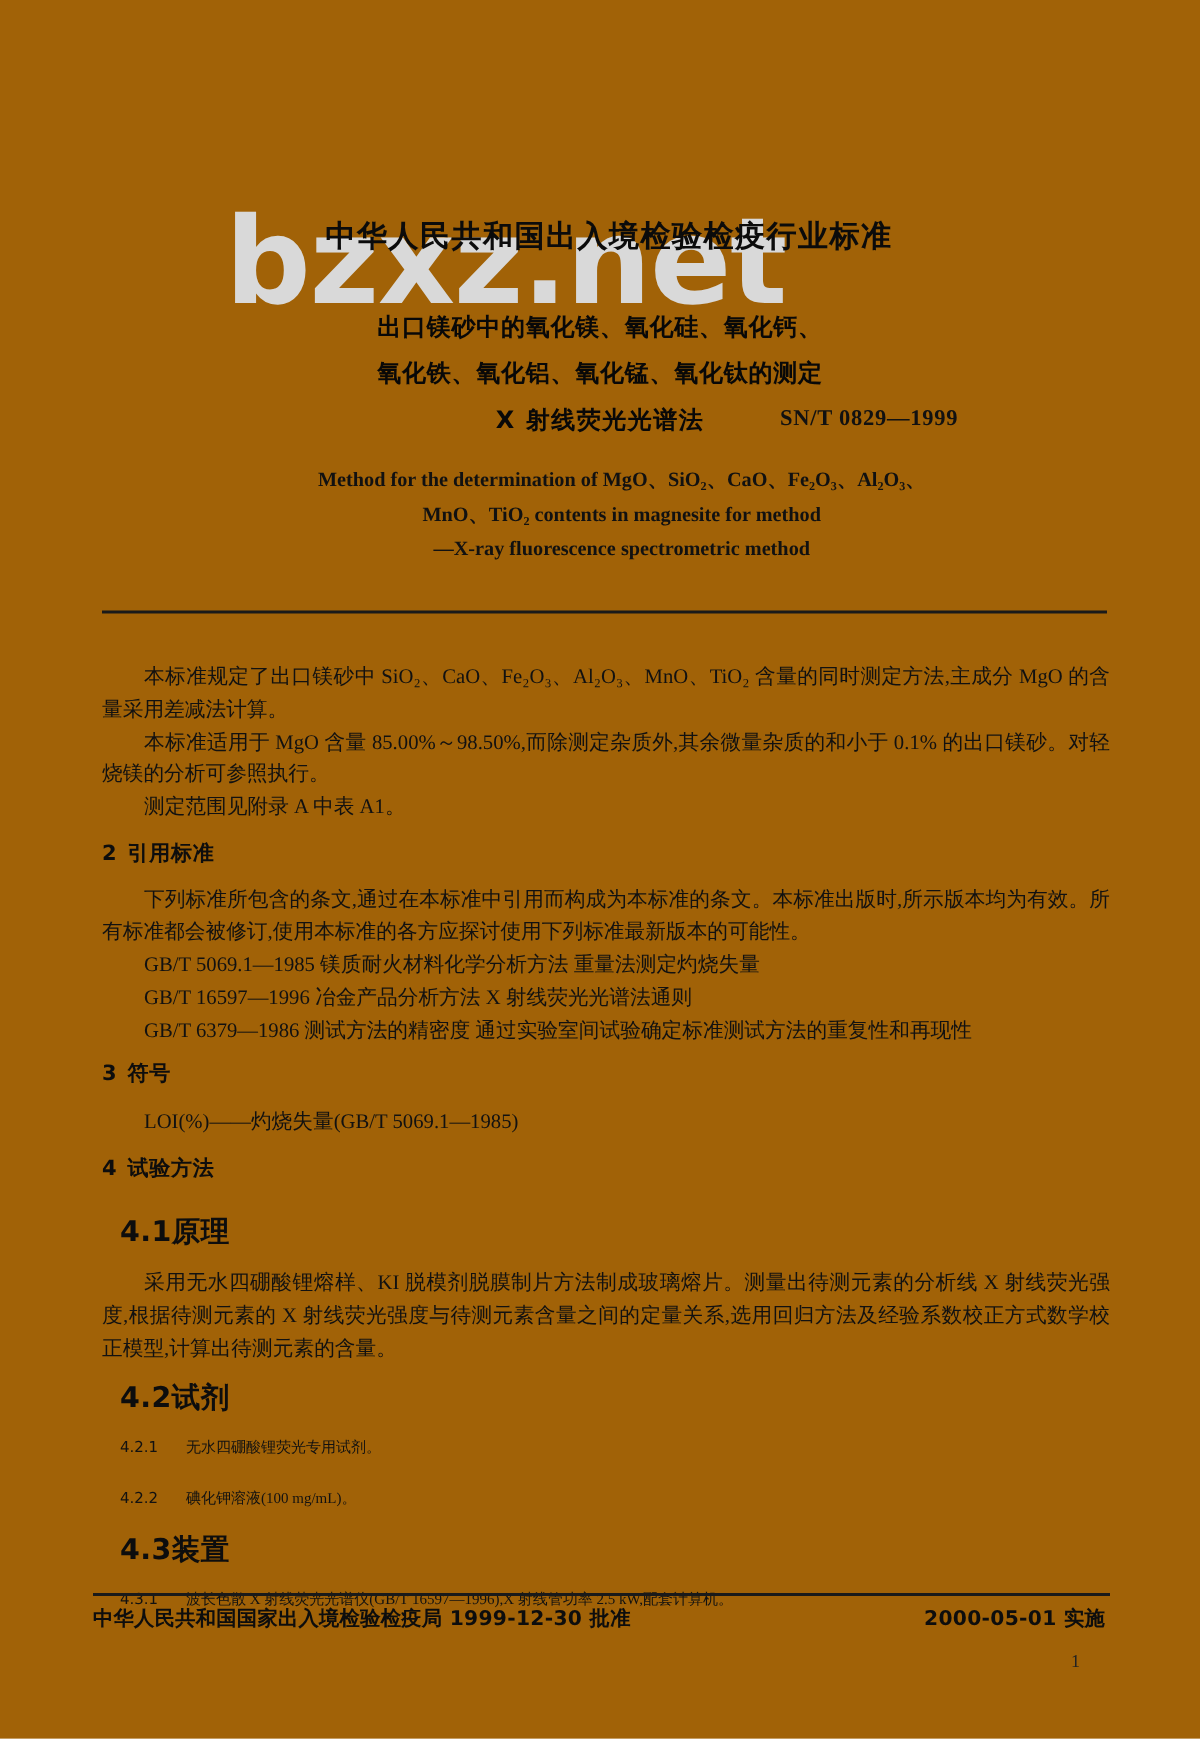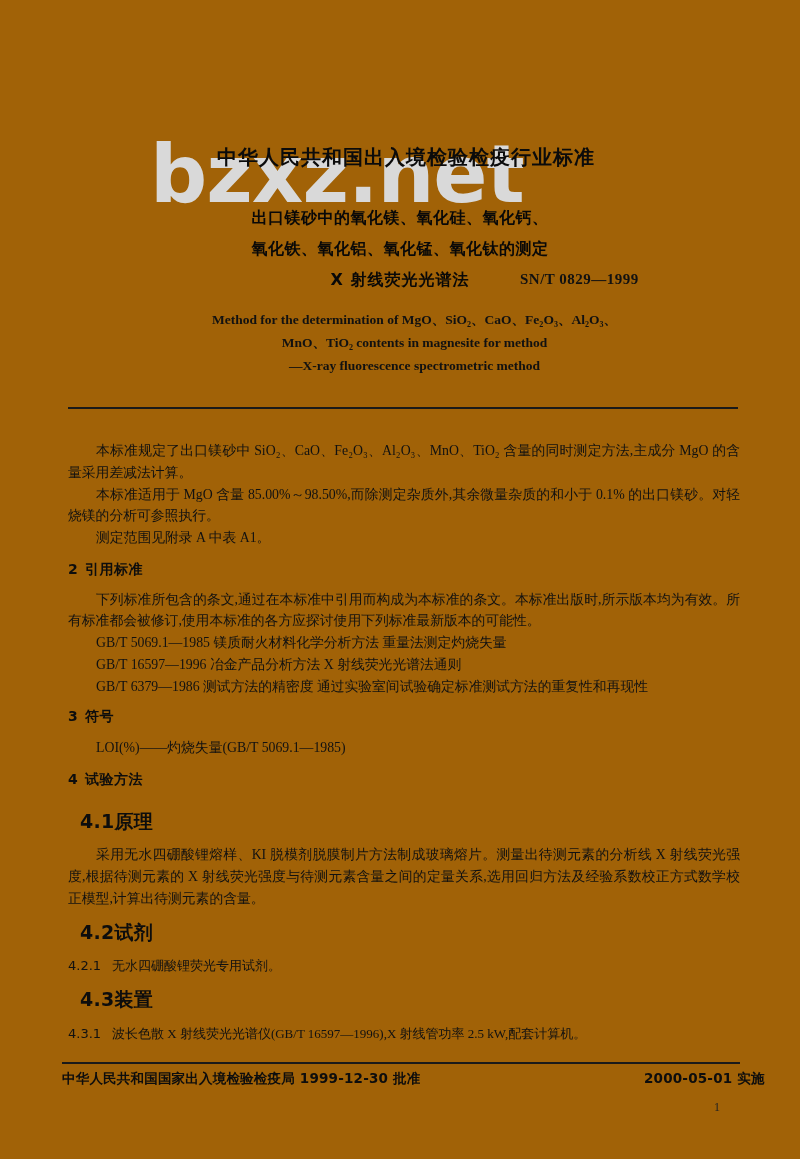--- a/index.html
+++ b/index.html
@@ -164,23 +164,23 @@
   p.sym {
     margin: 0;
     padding-left: 28px;
     font-family: "Liberation Serif", "DejaVu Serif", serif;
     font-size: 13.8px;
     line-height: 21.8px;
     color: #111;
   }
 
   p.item {
-    margin: 0;
-    font-family: "Liberation Serif", "DejaVu Serif", serif;
-    font-size: 13px;
+    margin: 12px;
+    font-family: "Liberation Serif", "DejaVu Serif", serif;
+    font-size: 10px;
     line-height: 21.8px;
     color: #111;
   }
   p.item .inum {
     font-family: "DejaVu Sans", sans-serif;
     font-weight: 400;
     display: inline-block;
     min-width: 44px;
   }
   .sp-8 { height: 8px; }
@@ -209,21 +209,20 @@
   .footer-right {
     position: absolute;
     left: 616px;
     top: 1070px;
     font-family: "DejaVu Sans", sans-serif;
     font-weight: 700;
     font-size: 13.5px;
     letter-spacing: 0.2px;
     color: #0d0d0d;
     white-space: nowrap;
-    margin-left: 28px;
   }
   .page-no {
     position: absolute;
     left: 714px;
     top: 1100px;
     font-family: "Liberation Serif", serif;
     font-size: 12px;
     color: #222;
   }
 </style>
@@ -276,20 +275,21 @@
 
       <div class="sp-10"></div>
       <h2 class="sec"><span class="sec-num">4</span><span>试验方法</span></h2>
       <div class="sp-8"></div>
 
       <h3 class="subsec"><span class="subsec-num">4.1</span><span>原理</span></h3>
       <p class="para">采用无水四硼酸锂熔样、KI 脱模剂脱膜制片方法制成玻璃熔片。测量出待测元素的分析线 X 射线荧光强度,根据待测元素的 X 射线荧光强度与待测元素含量之间的定量关系,选用回归方法及经验系数校正方式数学校正模型,计算出待测元素的含量。</p>
 
       <h3 class="subsec"><span class="subsec-num">4.2</span><span>试剂</span></h3>
       <p class="item"><span class="inum">4.2.1</span><span>无水四硼酸锂荧光专用试剂。</span></p>
+      <p class="item"><span class="inum">4.2.2</span><span>碘化钾溶液(100 mg/mL)。</span></p>
 
       <h3 class="subsec"><span class="subsec-num">4.3</span><span>装置</span></h3>
       <p class="item"><span class="inum">4.3.1</span><span>波长色散 X 射线荧光光谱仪(GB/T 16597—1996),X 射线管功率 2.5 kW,配套计算机。</span></p>
 
     </div>
 
     <div class="rule-bottom"></div>
     <div class="footer-left">中华人民共和国国家出入境检验检疫局 1999-12-30 批准</div>
     <div class="footer-right">2000-05-01 实施</div>
     <div class="page-no">1</div>

